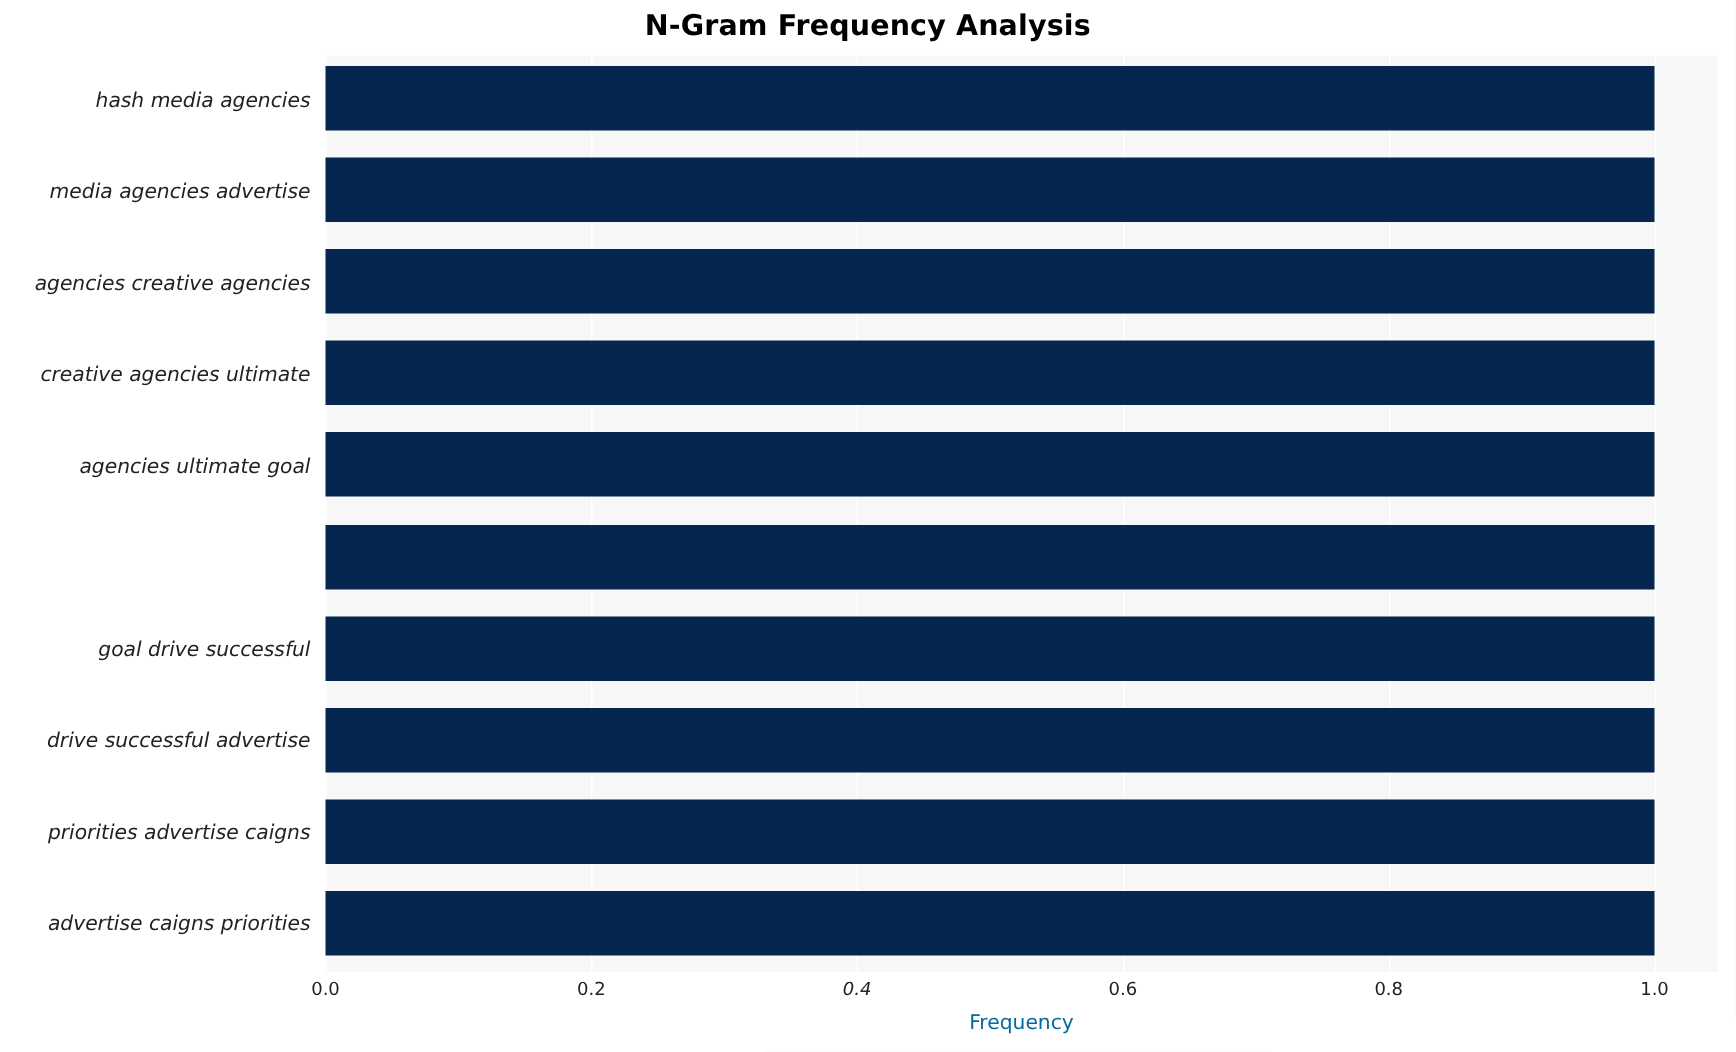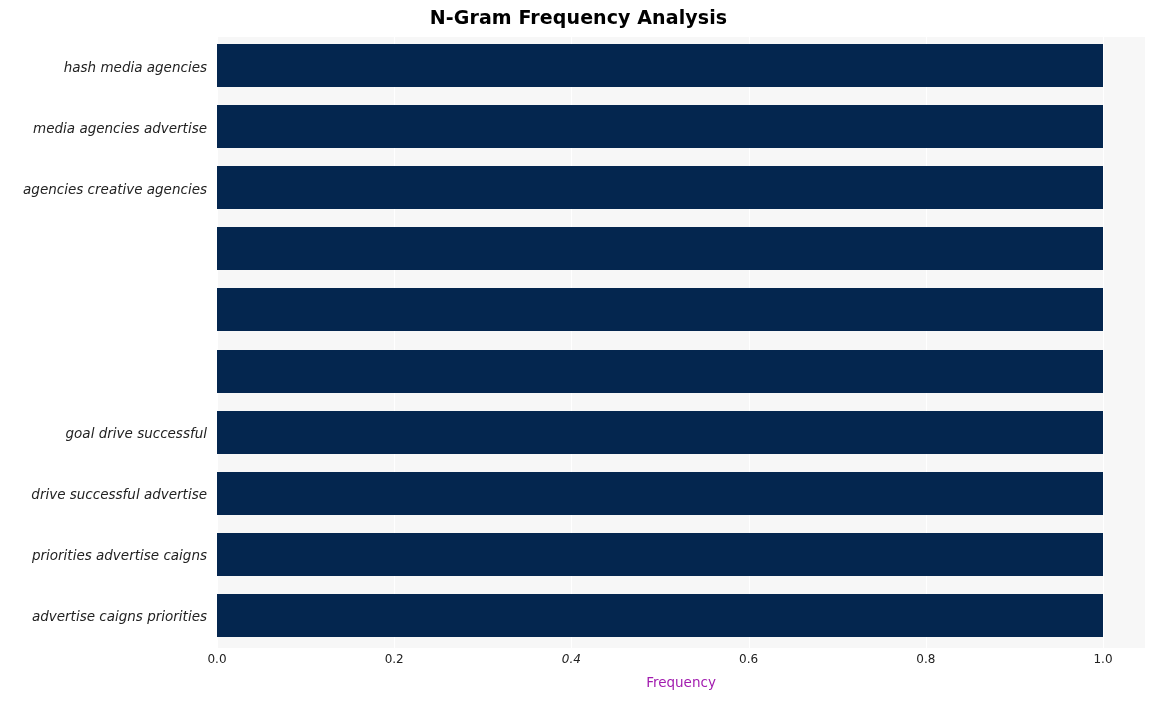--- a/index.html
+++ b/index.html
@@ -103,34 +103,36 @@
     font-size: 12px;
     color: #222222;
   }
   #x-axis-label {
     position: absolute;
     left: 217px;
     top: 674px;
     width: 928px;
     text-align: center;
     font-size: 13.5px;
-    color: #a21caf;
+    color: #0369a1;
   }
 </style>
 </head>
 <body>
 
 <div id="chart-figure">
 
   <div id="chart-title">N-Gram Frequency Analysis</div>
 
   <div id="y-axis">
       <div class="ytick" style="top: 21.55px;">hash media agencies</div>
       <div class="ytick" style="top: 82.65px;">media agencies advertise</div>
       <div class="ytick" style="top: 143.75px;">agencies creative agencies</div>
+      <div class="ytick" style="top: 204.85px;">creative agencies ultimate</div>
+      <div class="ytick" style="top: 265.95px;">agencies ultimate goal</div>
       <div class="ytick" style="top: 388.15px;">goal drive successful</div>
       <div class="ytick" style="top: 449.25px;">drive successful advertise</div>
       <div class="ytick" style="top: 510.35px;">priorities advertise caigns</div>
       <div class="ytick" style="top: 571.45px;">advertise caigns priorities</div>
     </div>
 
   <div id="plot-area">
       <div class="gridline" style="left: 0px;"></div>
       <div class="gridline" style="left: 177.2px;"></div>
       <div class="gridline" style="left: 354.4px;"></div>

